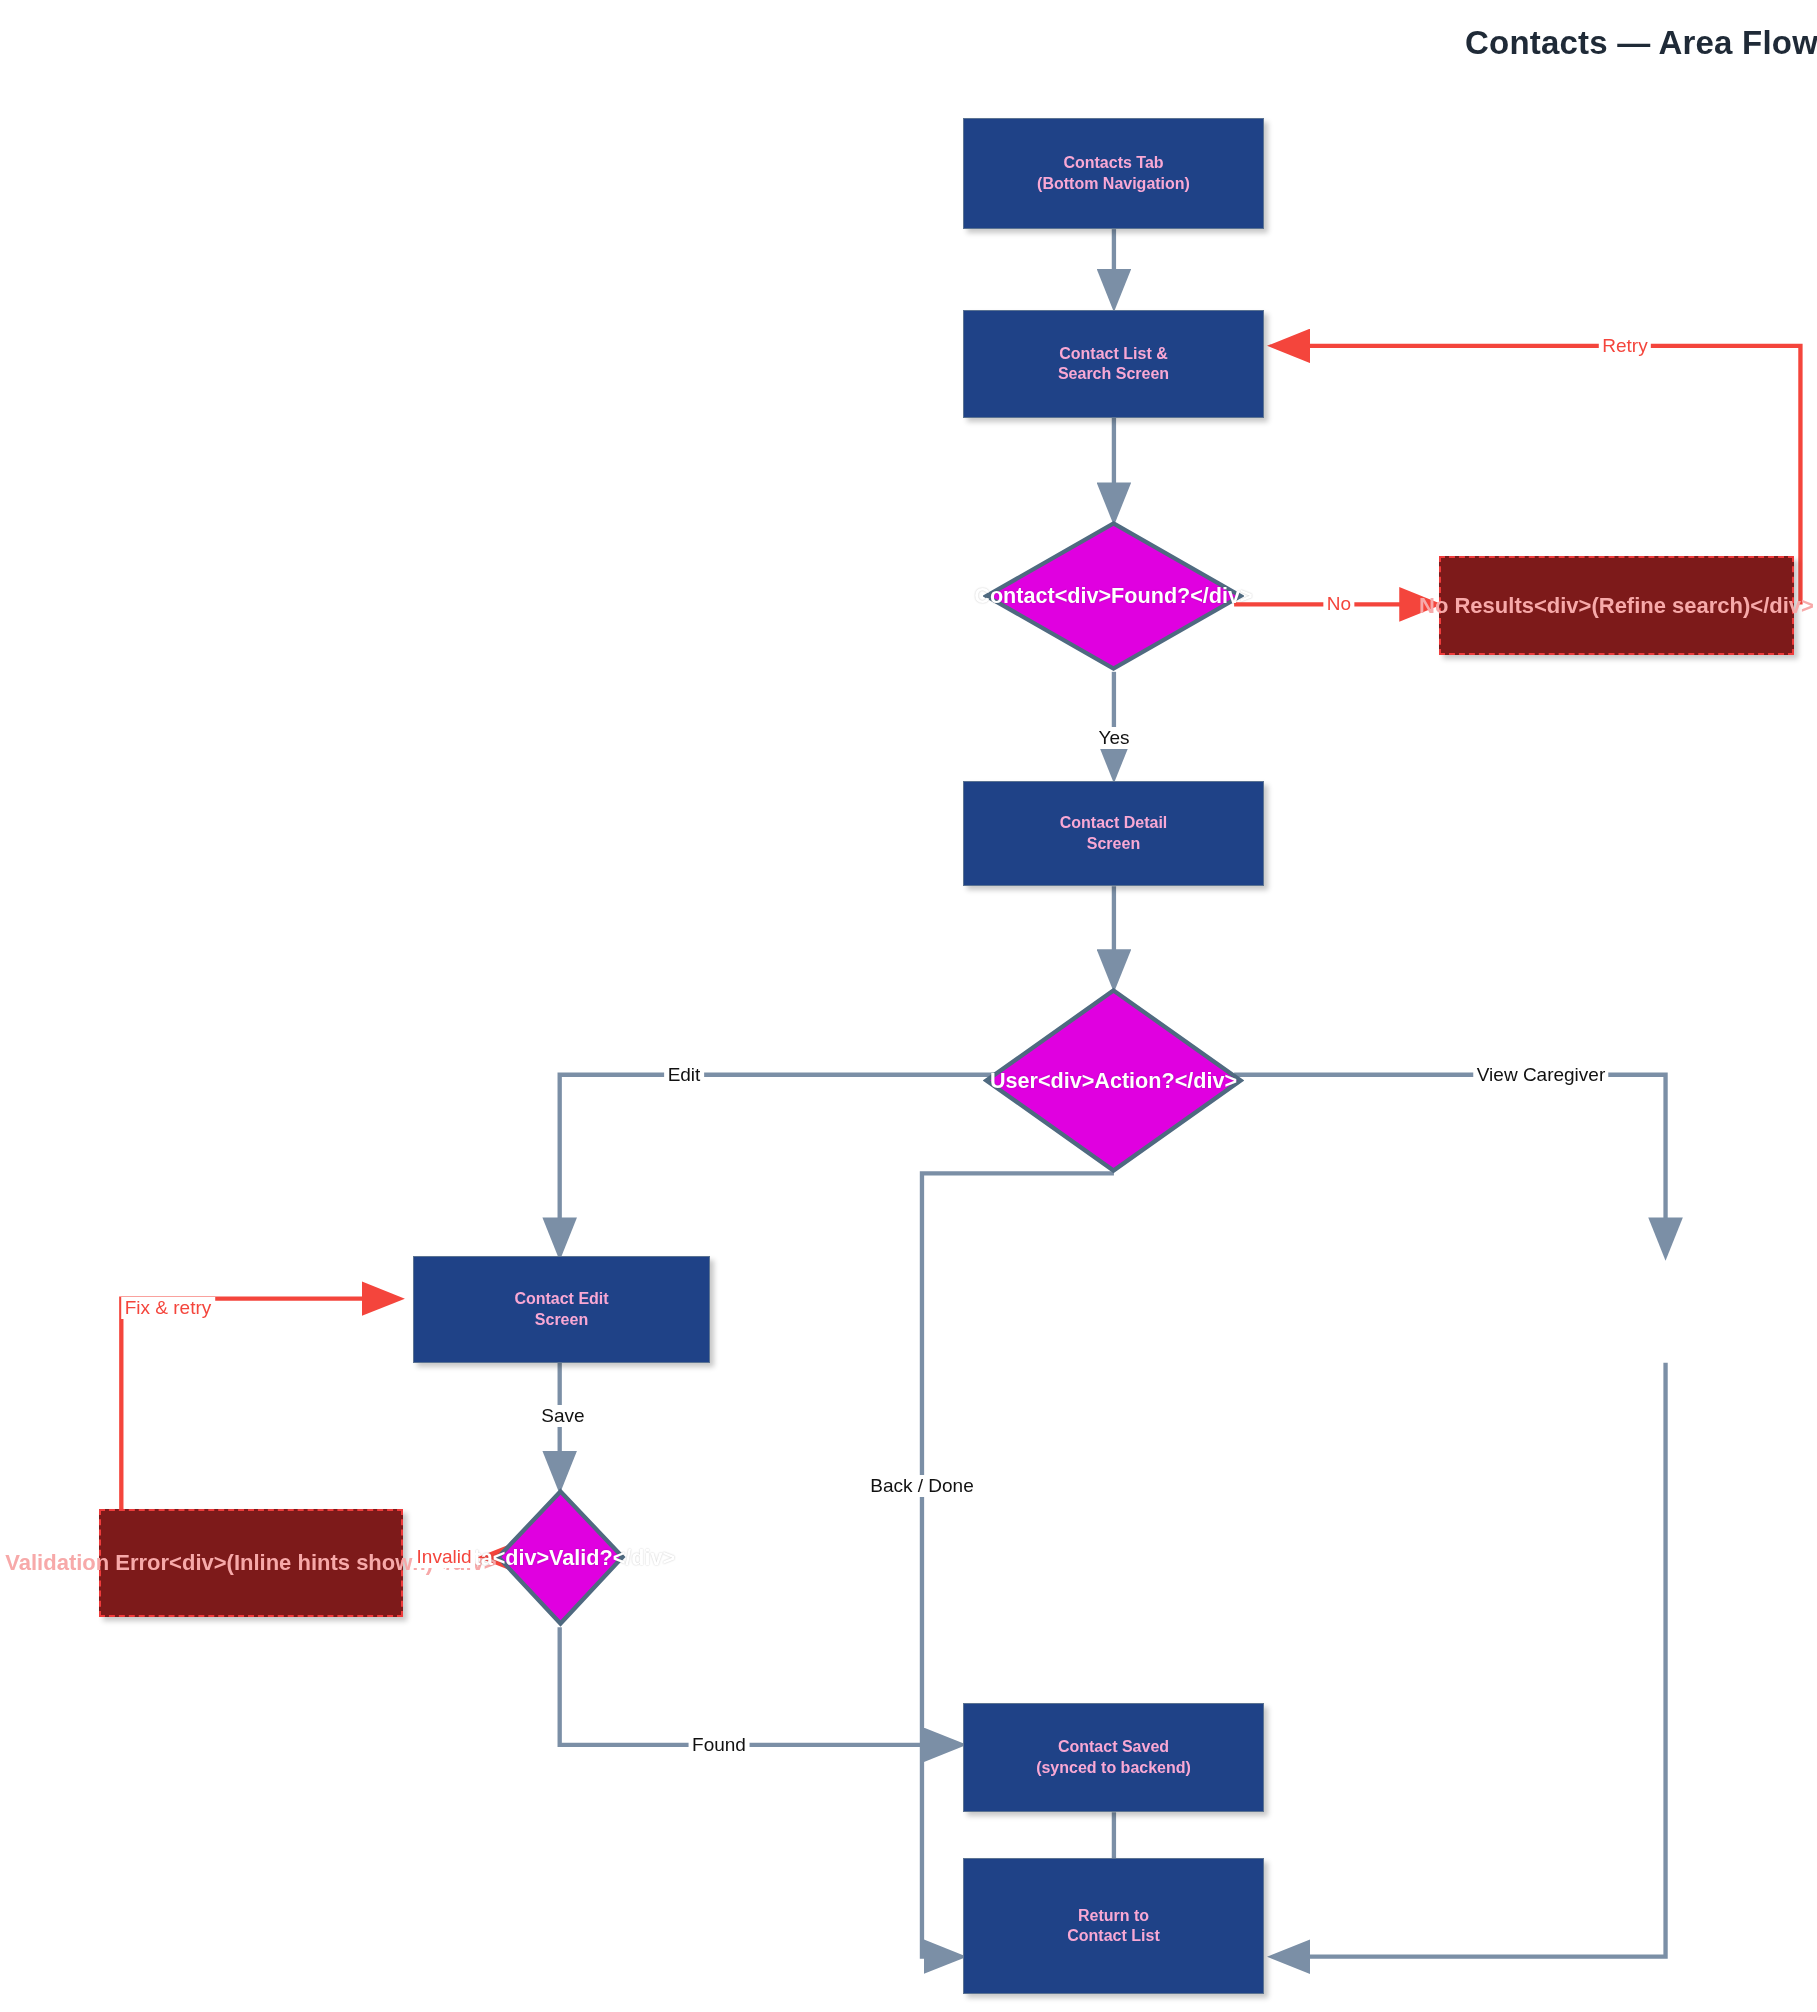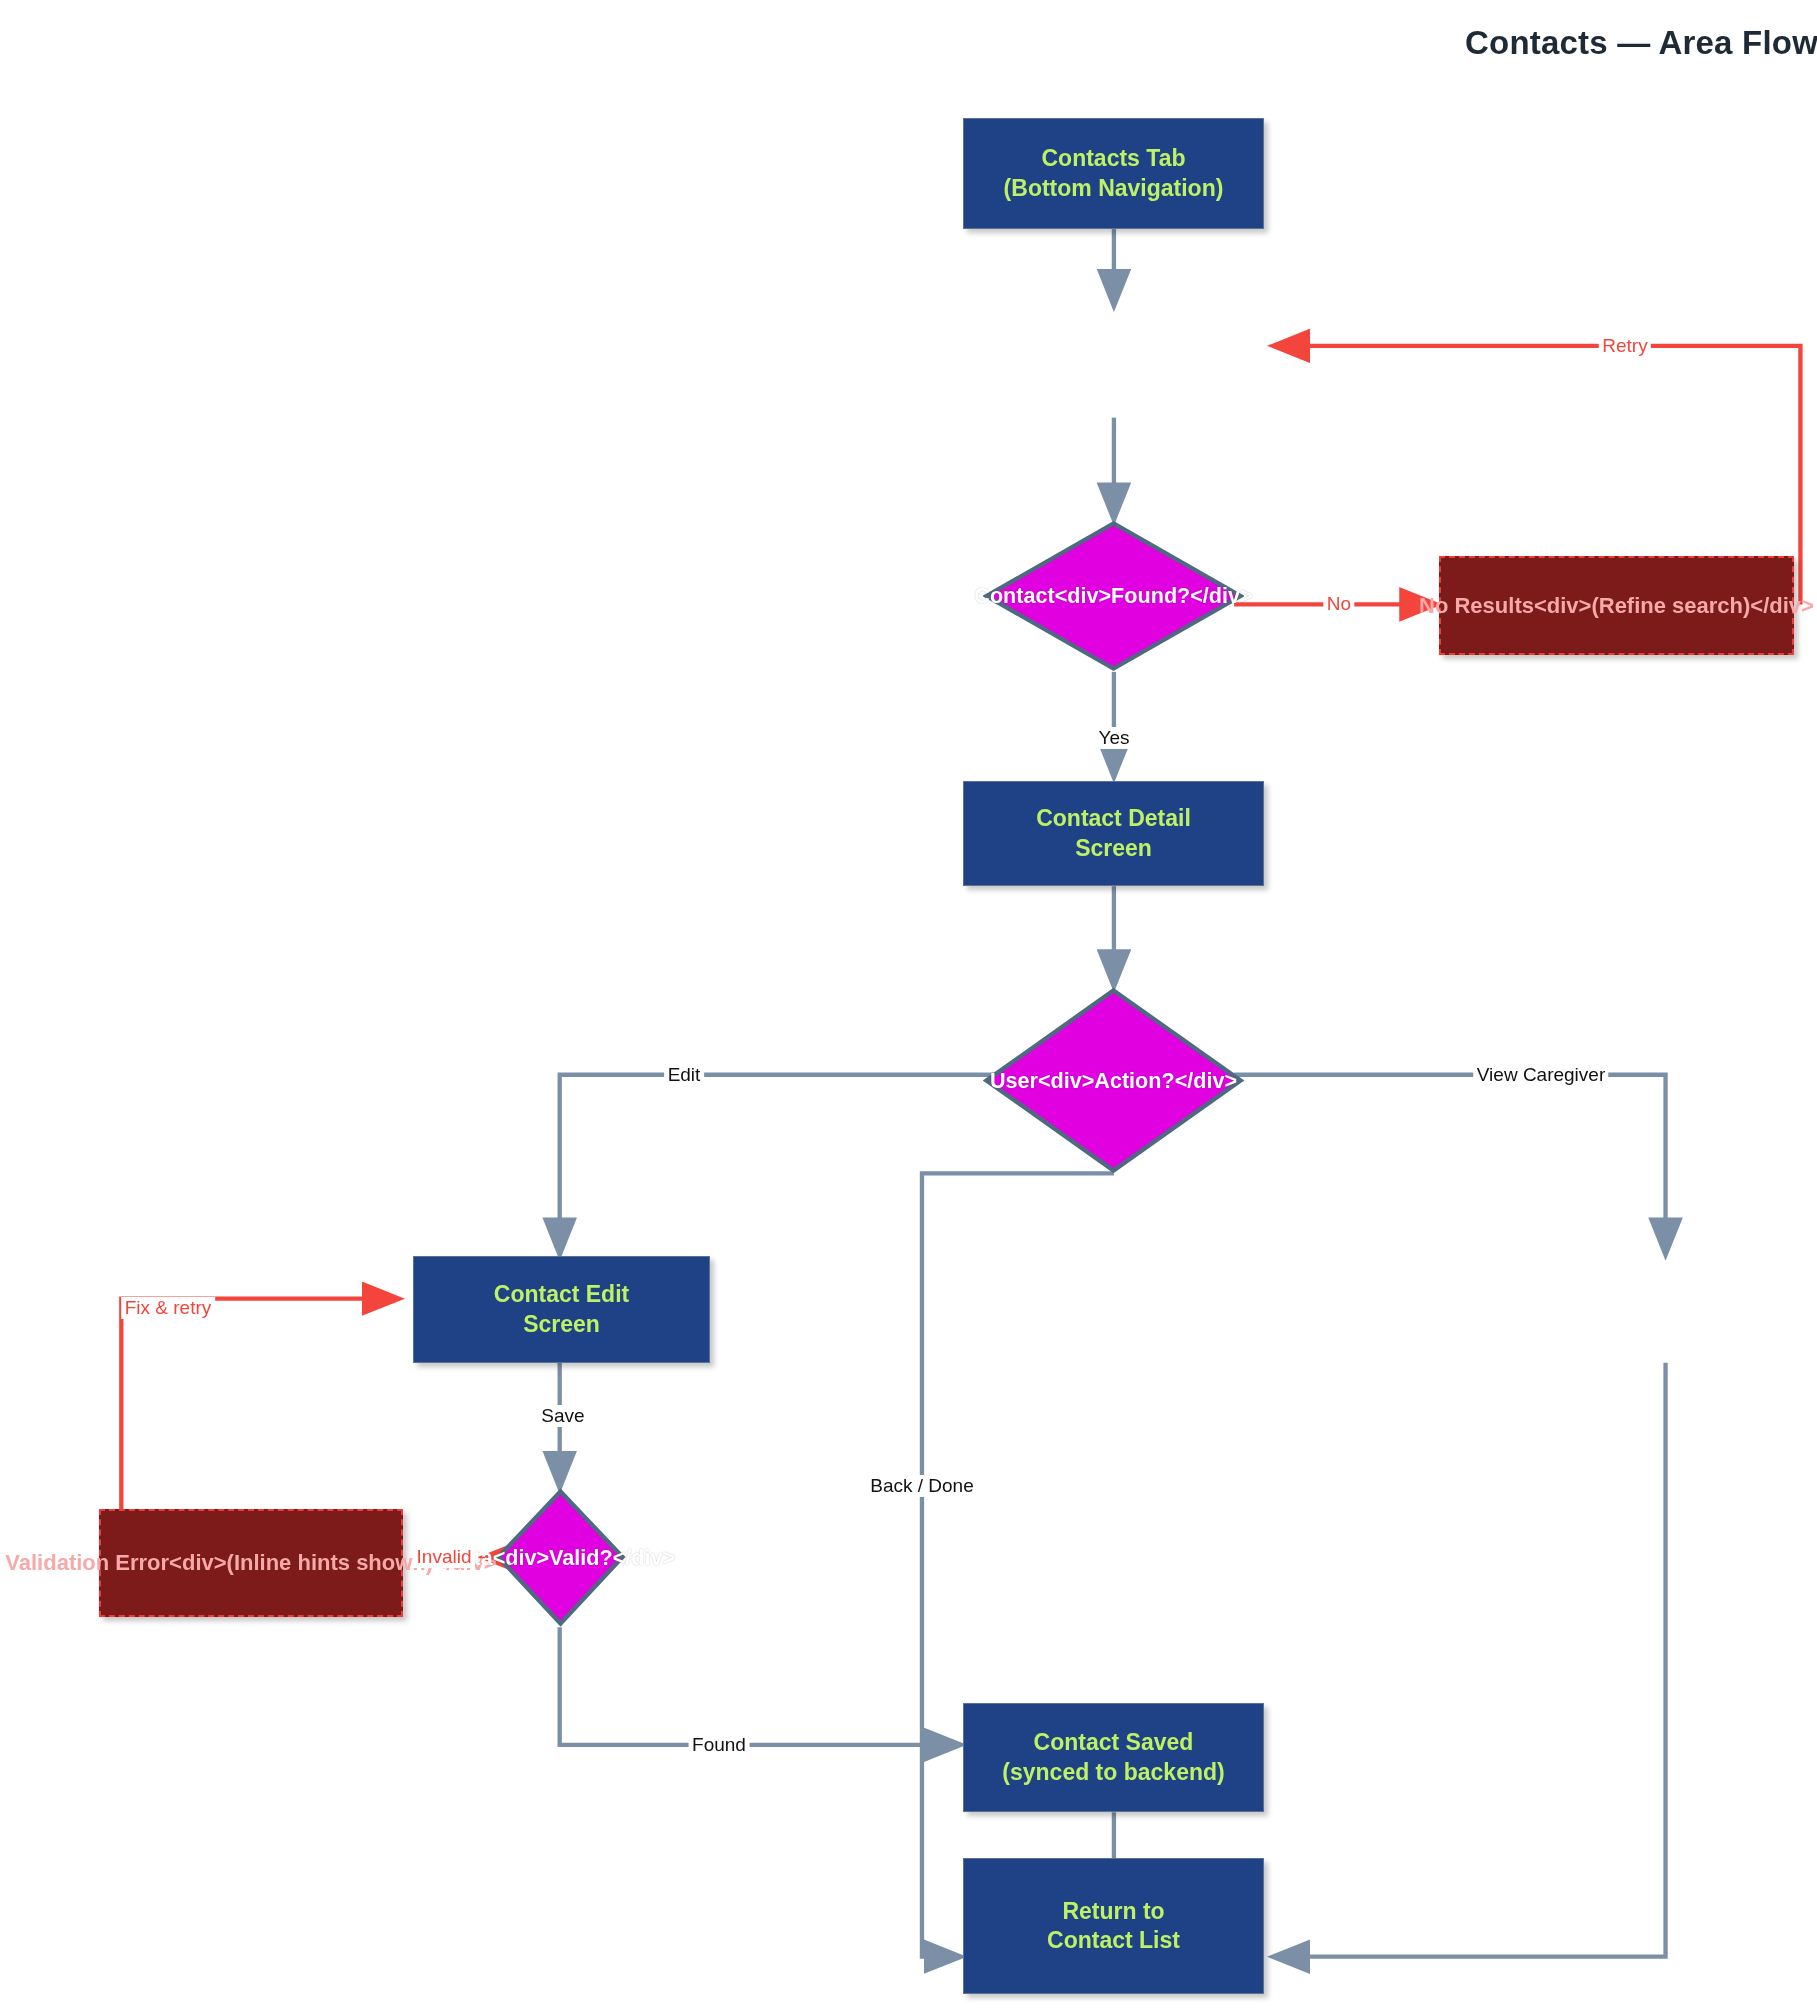--- a/index.html
+++ b/index.html
@@ -41,22 +41,22 @@
     box-sizing: border-box;
     display: flex;
     align-items: center;
     justify-content: center;
     text-align: center;
     line-height: 1.28;
   }
   .proc {
     background: #1f4287;
     border: 1.7px solid #5b7392;
-    color: #bef264;
-    font-size: 23px;
+    color: #f9a8d4;
+    font-size: 16px;
     font-weight: bold;
     box-shadow: 4.3px 4.3px 5.2px rgba(0,0,0,0.22);
   }
   .proc .sub {
   }
   .errbox {
     background: #7d1a1a;
     border: 2.6px dashed #ef3b3b;
     color: #f7a9a9;
     font-size: 22px;
@@ -157,20 +157,26 @@
     </g>
   </svg>
 
   <div class="node proc" style="left:963px; top:118px; width:301px; height:111px;">
     <div>
       <div>Contacts Tab</div>
       <div>(Bottom Navigation)</div>
     </div>
   </div>
 
+  <div class="node proc" style="left:963px; top:310px; width:301px; height:108px;">
+    <div>
+      <div>Contact List &amp;</div>
+      <div>Search Screen</div>
+    </div>
+  </div>
 
   <div class="node proc" style="left:963px; top:781px; width:301px; height:105px;">
     <div>
       <div>Contact Detail</div>
       <div>Screen</div>
     </div>
   </div>
 
   <div class="node proc" style="left:413px; top:1256px; width:297px; height:107px;">
     <div>

